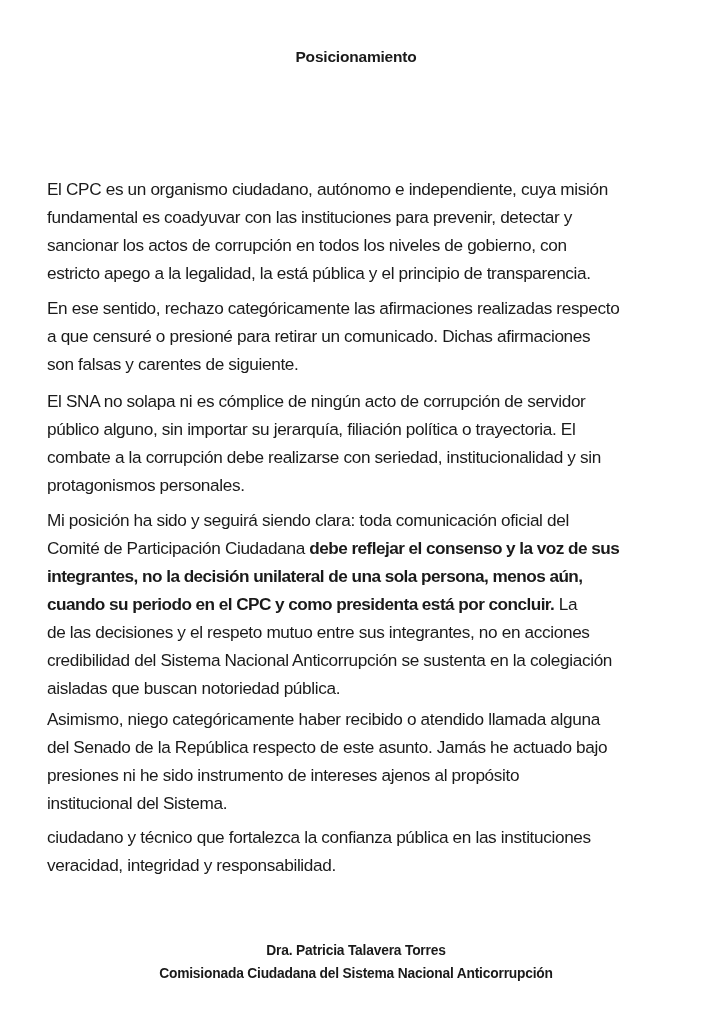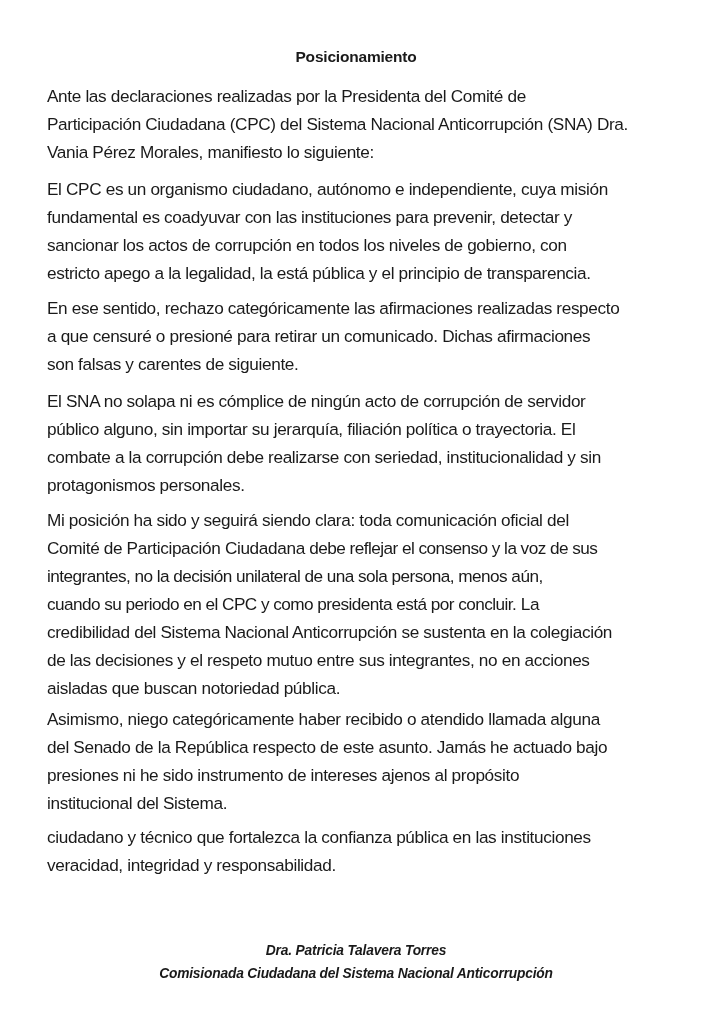--- a/index.html
+++ b/index.html
@@ -36,43 +36,38 @@
       width: 640px;
       font-size: 17.2px;
       letter-spacing: -0.35px;
     }
     .line {
       display: block;
       height: 28px;
       line-height: 28px;
       white-space: nowrap;
     }
-    .b { font-weight: normal; letter-spacing: -0.55px; }
+    .b { font-weight: bold; letter-spacing: -0.55px; }
     .sig {
       position: absolute;
       left: 0; width: 712px;
       text-align: center;
       font-weight: bold;
       font-size: 13.8px;
       letter-spacing: -0.2px;
     }
     .sig .line { height: 23px; line-height: 23px; }
   </style>
 </head>
 <body>
 
 <div class="page">
 
   <div class="title">Posicionamiento</div>
 
-  <div class="para" style="top:78px;">
-    <span class="line">Ante las declaraciones realizadas por la Presidenta del Comité de</span>
-    <span class="line">Participación Ciudadana (CPC) del Sistema Nacional Anticorrupción (SNA) Dra.</span>
-    <span class="line">Vania Pérez Morales, manifiesto lo siguiente:</span>
-  </div>
 
   <div class="para" style="top:171px;">
     <span class="line">El CPC es un organismo ciudadano, autónomo e independiente, cuya misión</span>
     <span class="line">fundamental es coadyuvar con las instituciones para prevenir, detectar y</span>
     <span class="line">sancionar los actos de corrupción en todos los niveles de gobierno, con</span>
     <span class="line">estricto apego a la legalidad, la está pública y el principio de transparencia.</span>
   </div>
 
   <div class="para" style="top:290px;">
     <span class="line">En ese sentido, rechazo categóricamente las afirmaciones realizadas respecto</span>
@@ -85,35 +80,35 @@
     <span class="line">público alguno, sin importar su jerarquía, filiación política o trayectoria. El</span>
     <span class="line">combate a la corrupción debe realizarse con seriedad, institucionalidad y sin</span>
     <span class="line">protagonismos personales.</span>
   </div>
 
   <div class="para" style="top:502px;">
     <span class="line">Mi posición ha sido y seguirá siendo clara: toda comunicación oficial del</span>
     <span class="line"><span>Comité de Participación Ciudadana </span><span class="b">debe reflejar el consenso y la voz de sus</span></span>
     <span class="line b">integrantes, no la decisión unilateral de una sola persona, menos aún,</span>
     <span class="line"><span class="b">cuando su periodo en el CPC y como presidenta está por concluir.</span><span> La</span></span>
+    <span class="line">de las decisiones y el respeto mutuo entre sus integrantes, no en acciones</span>
     <span class="line">credibilidad del Sistema Nacional Anticorrupción se sustenta en la colegiación</span>
-    <span class="line">de las decisiones y el respeto mutuo entre sus integrantes, no en acciones</span>
     <span class="line">aisladas que buscan notoriedad pública.</span>
   </div>
 
   <div class="para" style="top:701px;">
     <span class="line">Asimismo, niego categóricamente haber recibido o atendido llamada alguna</span>
     <span class="line">del Senado de la República respecto de este asunto. Jamás he actuado bajo</span>
     <span class="line">presiones ni he sido instrumento de intereses ajenos al propósito</span>
     <span class="line">institucional del Sistema.</span>
   </div>
 
   <div class="para" style="top:819px;">
     <span class="line">ciudadano y técnico que fortalezca la confianza pública en las instituciones</span>
     <span class="line">veracidad, integridad y responsabilidad.</span>
   </div>
 
-  <div class="sig" style="top:935px;font-style:italic;">
+  <div class="sig" style="top:935px;">
     <span class="line">Dra. Patricia Talavera Torres</span>
     <span class="line">Comisionada Ciudadana del Sistema Nacional Anticorrupción</span>
   </div>
 
 </div>
 
 </body></html>

